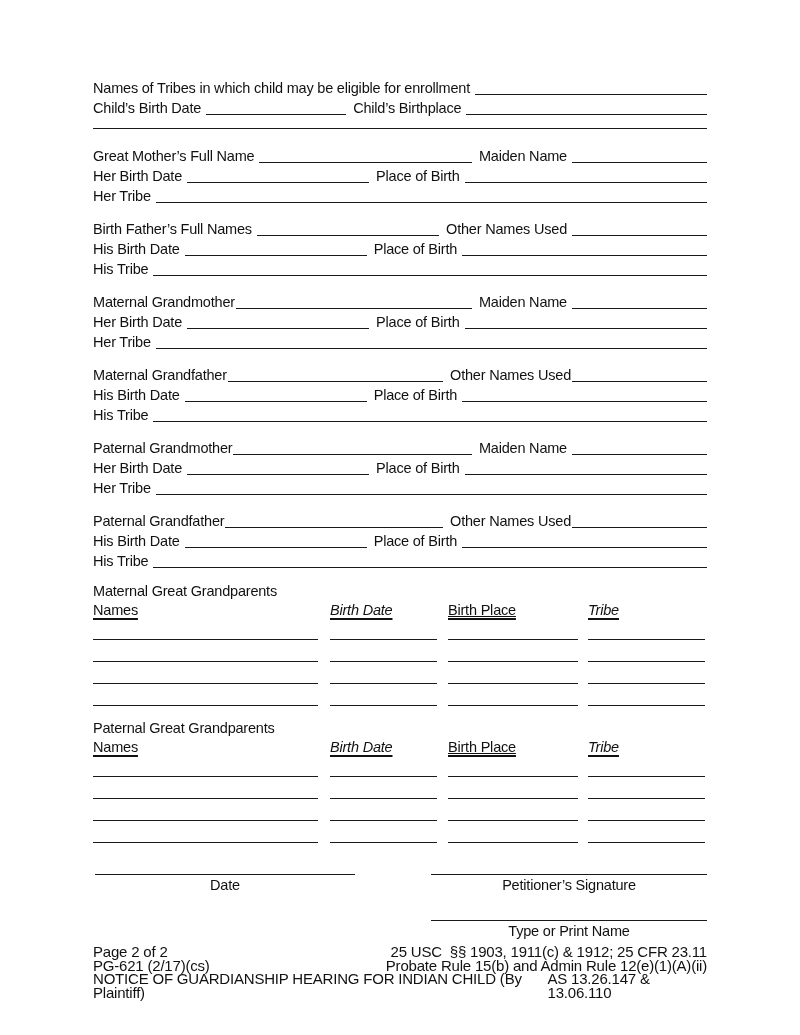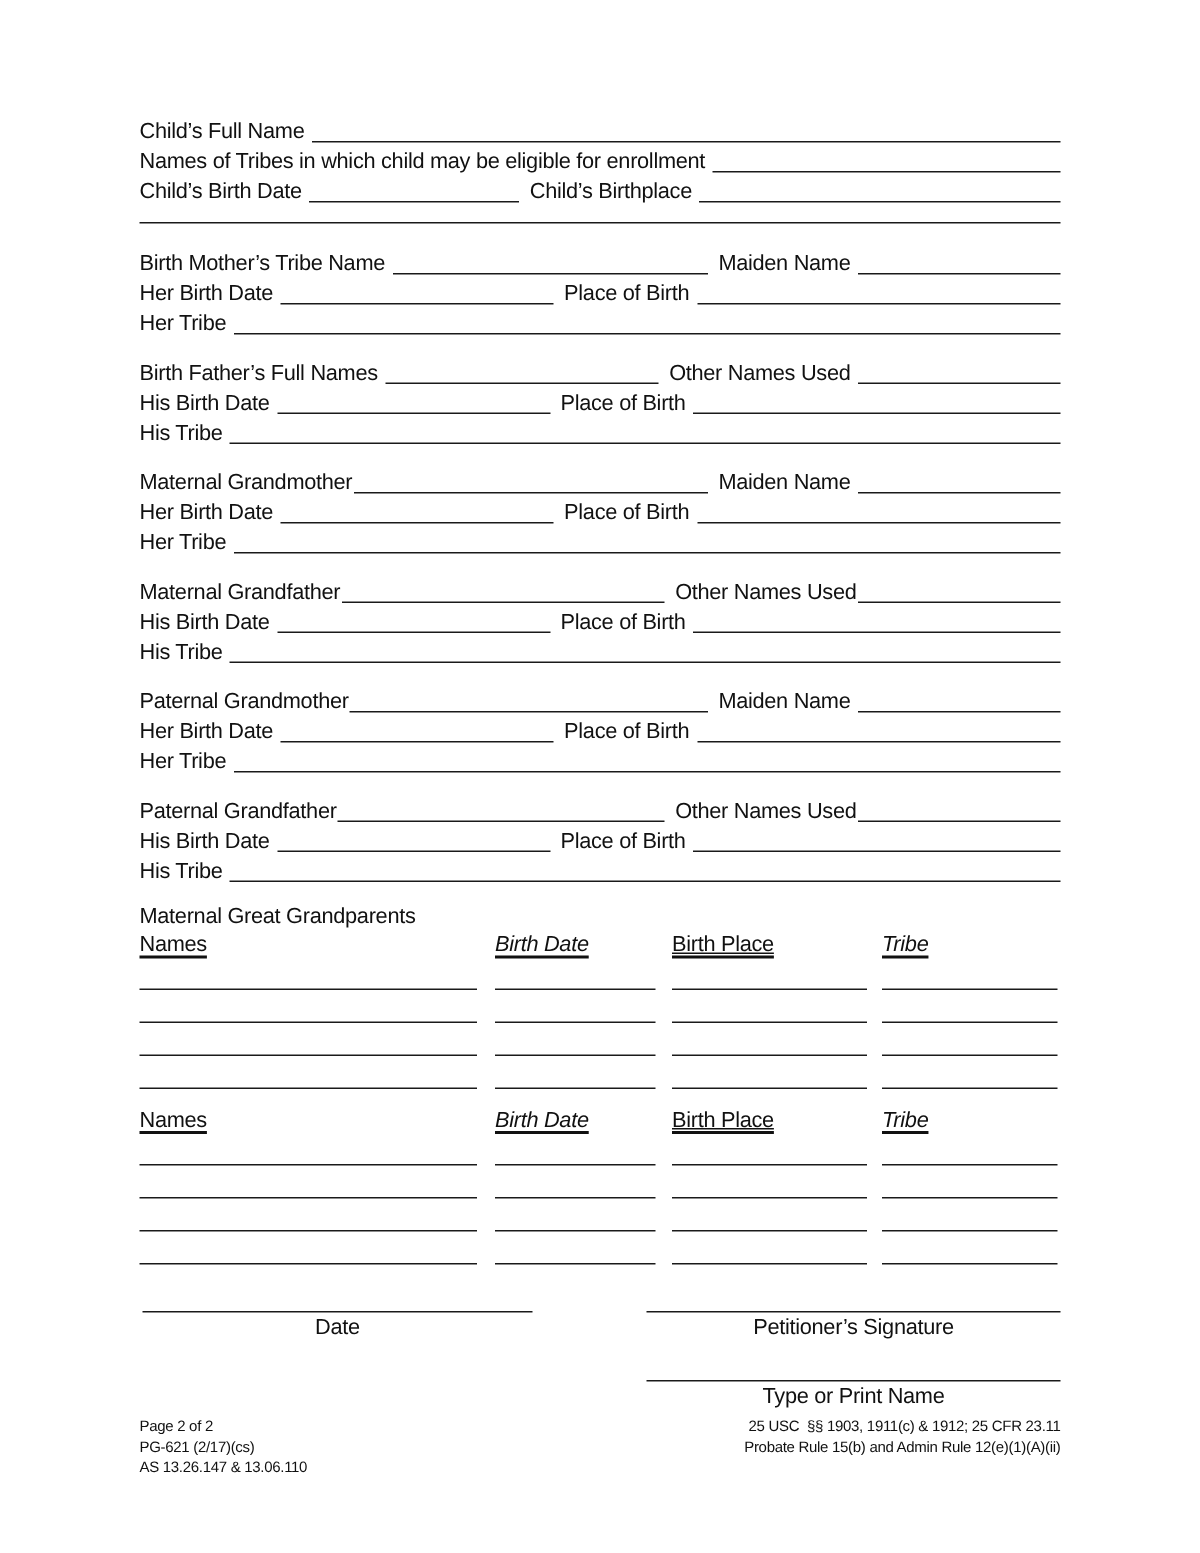--- a/index.html
+++ b/index.html
@@ -33,50 +33,46 @@
   .c3 { width:130px; margin-left:11px;text-decoration:underline; } .c4 { width:117px; margin-left:10px;font-style:italic; }
   .u { text-decoration:underline; text-underline-offset:3px; text-decoration-thickness:1.5px;margin-top:44px; }
 
   .sig { display:flex; justify-content:space-between; margin-top:15px; }
   .sig-left { width:260px; margin-left:2px; text-align:center; }
   .sig-right { width:276px; text-align:center; }
   .sig-line { border-bottom:1.5px solid #1a1a1a; height:14px; }
   .sig-line.second { margin-top:12px; }
   .sig-lab { line-height:20px; }
 
-  .footer { margin-top:4px; font-size:10px; letter-spacing:-0.2px; }
+  .footer { margin-top:4px; font-size:15px; letter-spacing:-0.2px; }
   .f-row { display:flex; justify-content:space-between; line-height:13.5px; }
   .pre { white-space:pre-wrap; }
 </style>
 </head>
 <body>
 
 <div class="page">
 
   <div class="row">
-    <span class="lbl">Child’s Full Name</span>
-    <span class="ln grow"></span>
-  </div>
-  <div class="row">
     <span class="lbl">Names of Tribes in which child may be eligible for enrollment</span>
     <span class="ln grow"></span>
   </div>
   <div class="row">
     <span class="lbl">Child’s Birth Date</span>
     <span class="ln w140"></span>
     <span class="lbl lead">Child’s Birthplace</span>
     <span class="ln grow"></span>
   </div>
   <div class="row blank">
     <span class="ln grow"></span>
   </div>
 
   <div class="fam first">
     <div class="row">
-      <span class="lbl">Birth Mother’s Tribe Name</span>
+      <span class="lbl">Great Mother’s Full Name</span>
       <span class="ln grow"></span>
       <span class="lbl lead">Maiden Name</span>
       <span class="ln w135"></span>
     </div>
     <div class="row">
       <span class="lbl">Her Birth Date</span>
       <span class="ln w182"></span>
       <span class="lbl lead">Place of Birth</span>
       <span class="ln grow"></span>
     </div>
@@ -211,20 +207,21 @@
       <div class="gg-row">
         <span class="ln c1"></span>
           <span class="ln c2"></span>
           <span class="ln c3"></span>
           <span class="ln c4"></span>
       </div>
     </div>
   </div>
 
   <div class="gg second">
+    <div class="gg-title">Paternal Great Grandparents</div>
     <div class="gg-head">
       <div class="c1"><span class="u">Names</span></div>
       <div class="c2"><span class="u">Birth Date</span></div>
       <div class="c3"><span class="u">Birth Place</span></div>
       <div class="c4"><span class="u">Tribe</span></div>
     </div>
     <div class="gg-rows">
       <div class="gg-row">
         <span class="ln c1"></span>
           <span class="ln c2"></span>
@@ -268,17 +265,18 @@
   <div class="footer">
     <div class="f-row">
       <span>Page 2 of 2</span>
       <span class="pre">25 USC  §§ 1903, 1911(c) &amp; 1912; 25 CFR 23.11</span>
     </div>
     <div class="f-row">
       <span>PG-621 (2/17)(cs)</span>
       <span>Probate Rule 15(b) and Admin Rule 12(e)(1)(A)(ii)</span>
     </div>
     <div class="f-row">
+      <span>NOTICE OF GUARDIANSHIP HEARING FOR INDIAN CHILD (By Plaintiff)</span>
       <span>AS 13.26.147 &amp; 13.06.110</span>
     </div>
   </div>
 
 </div>
 
 </body></html>

